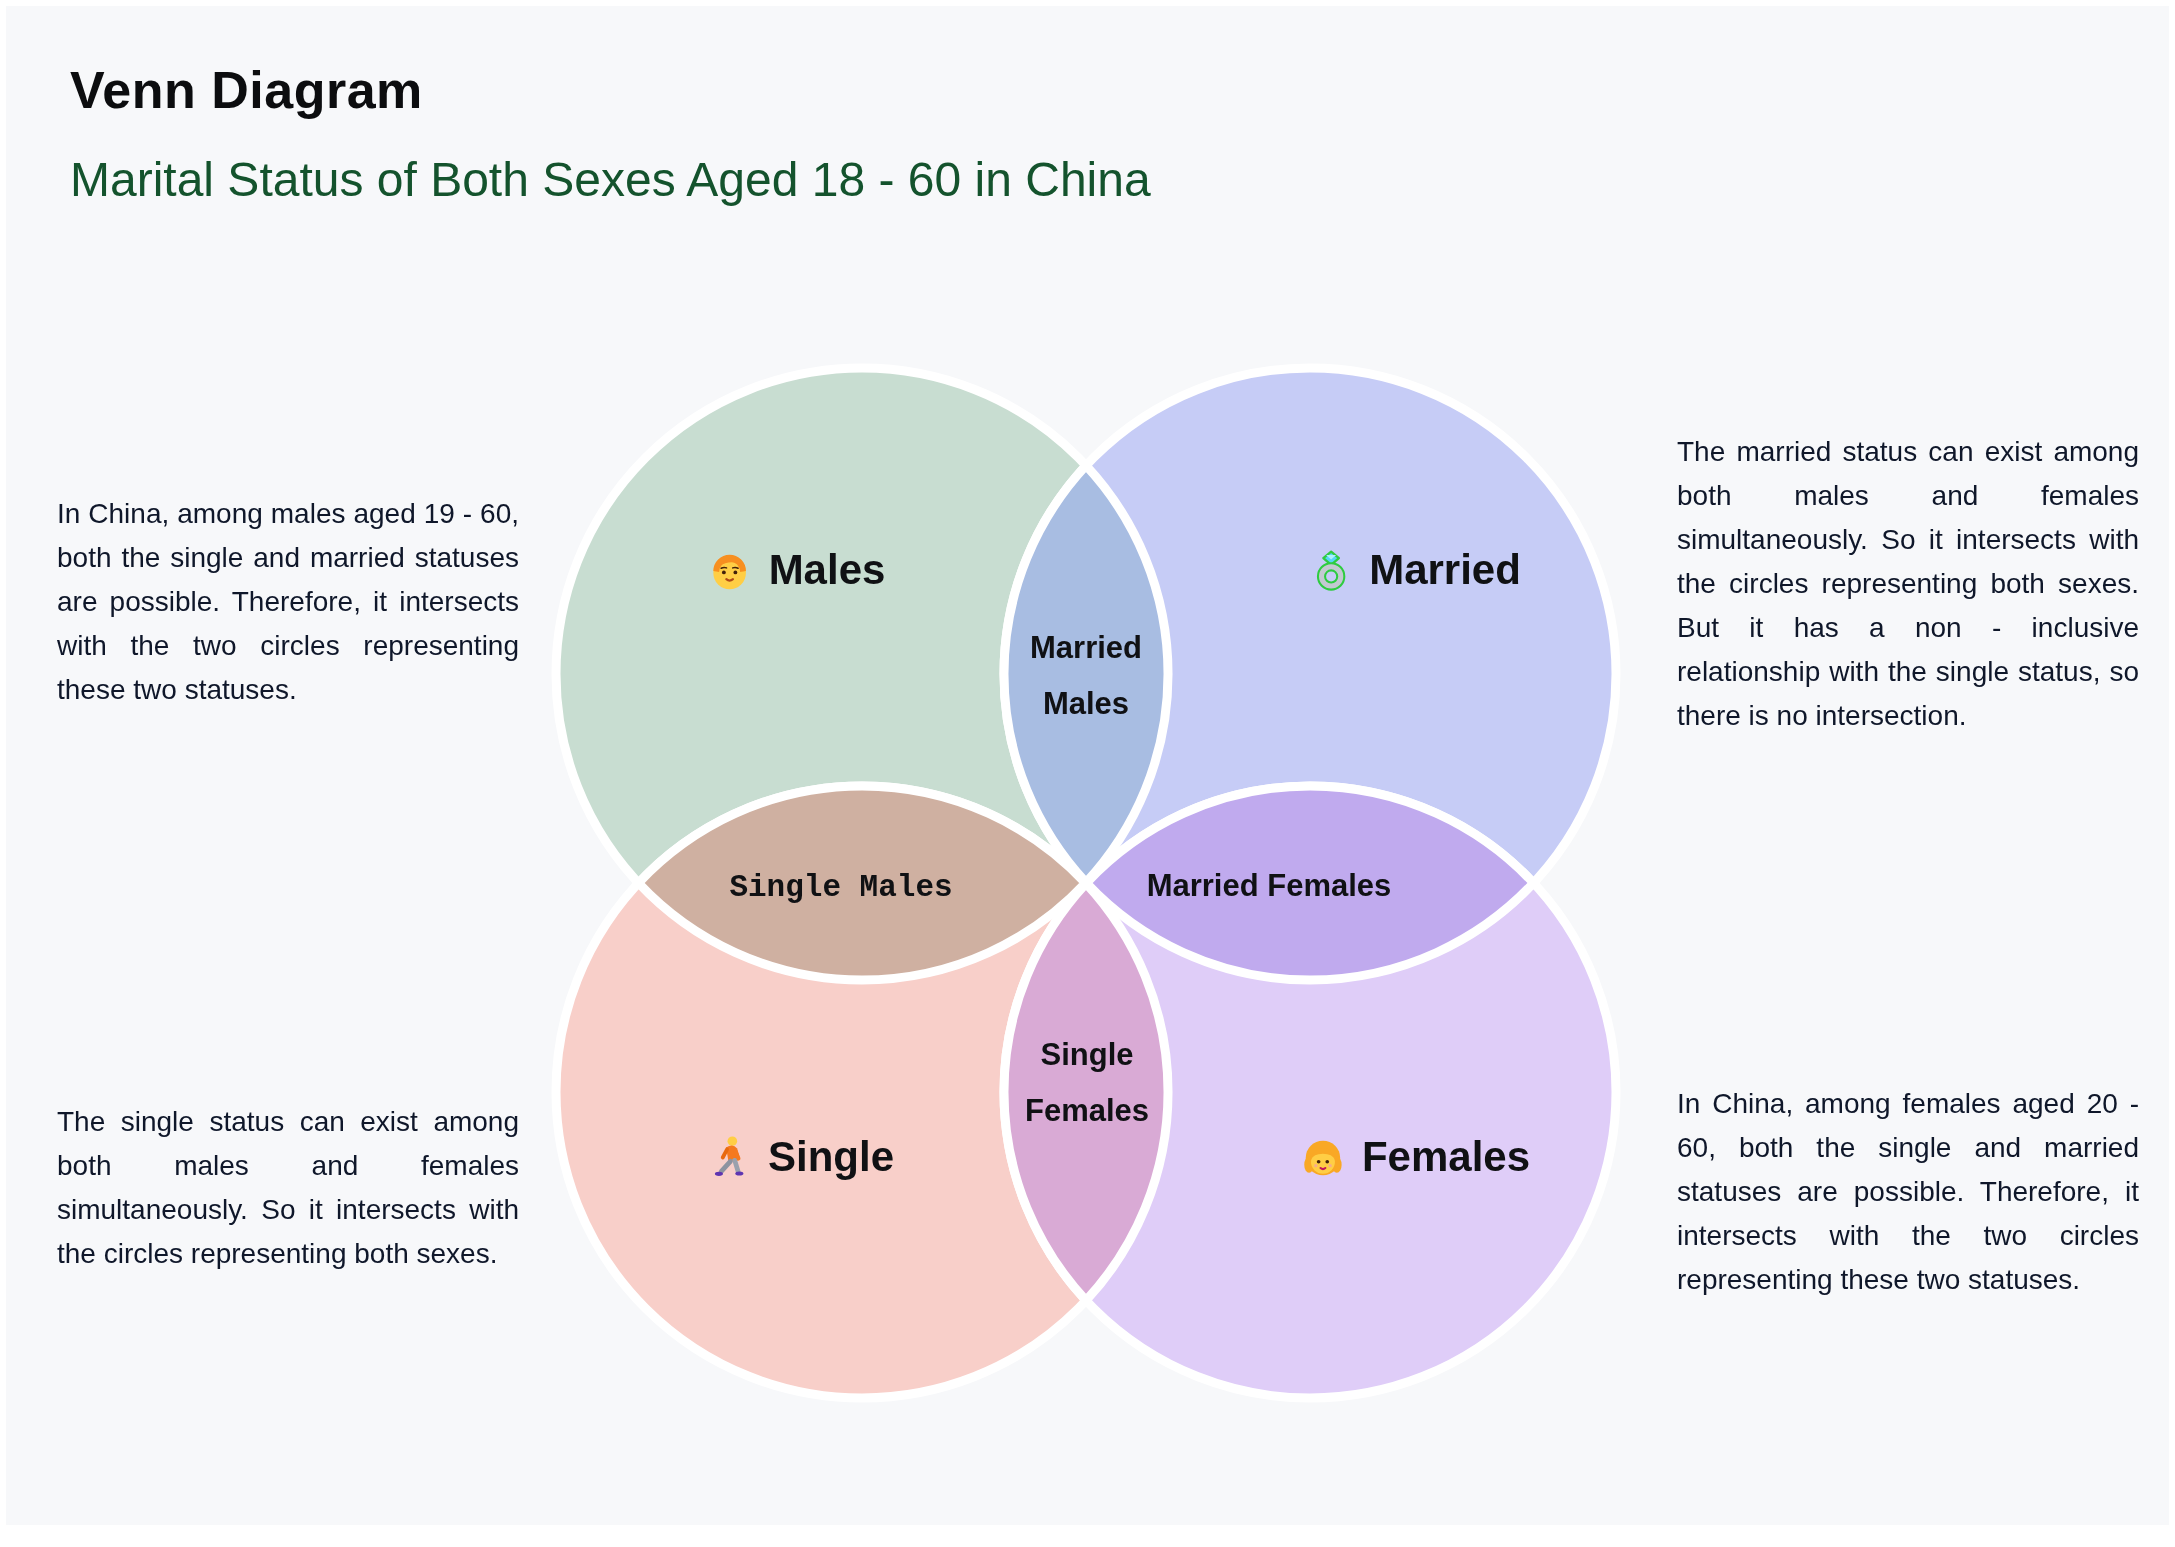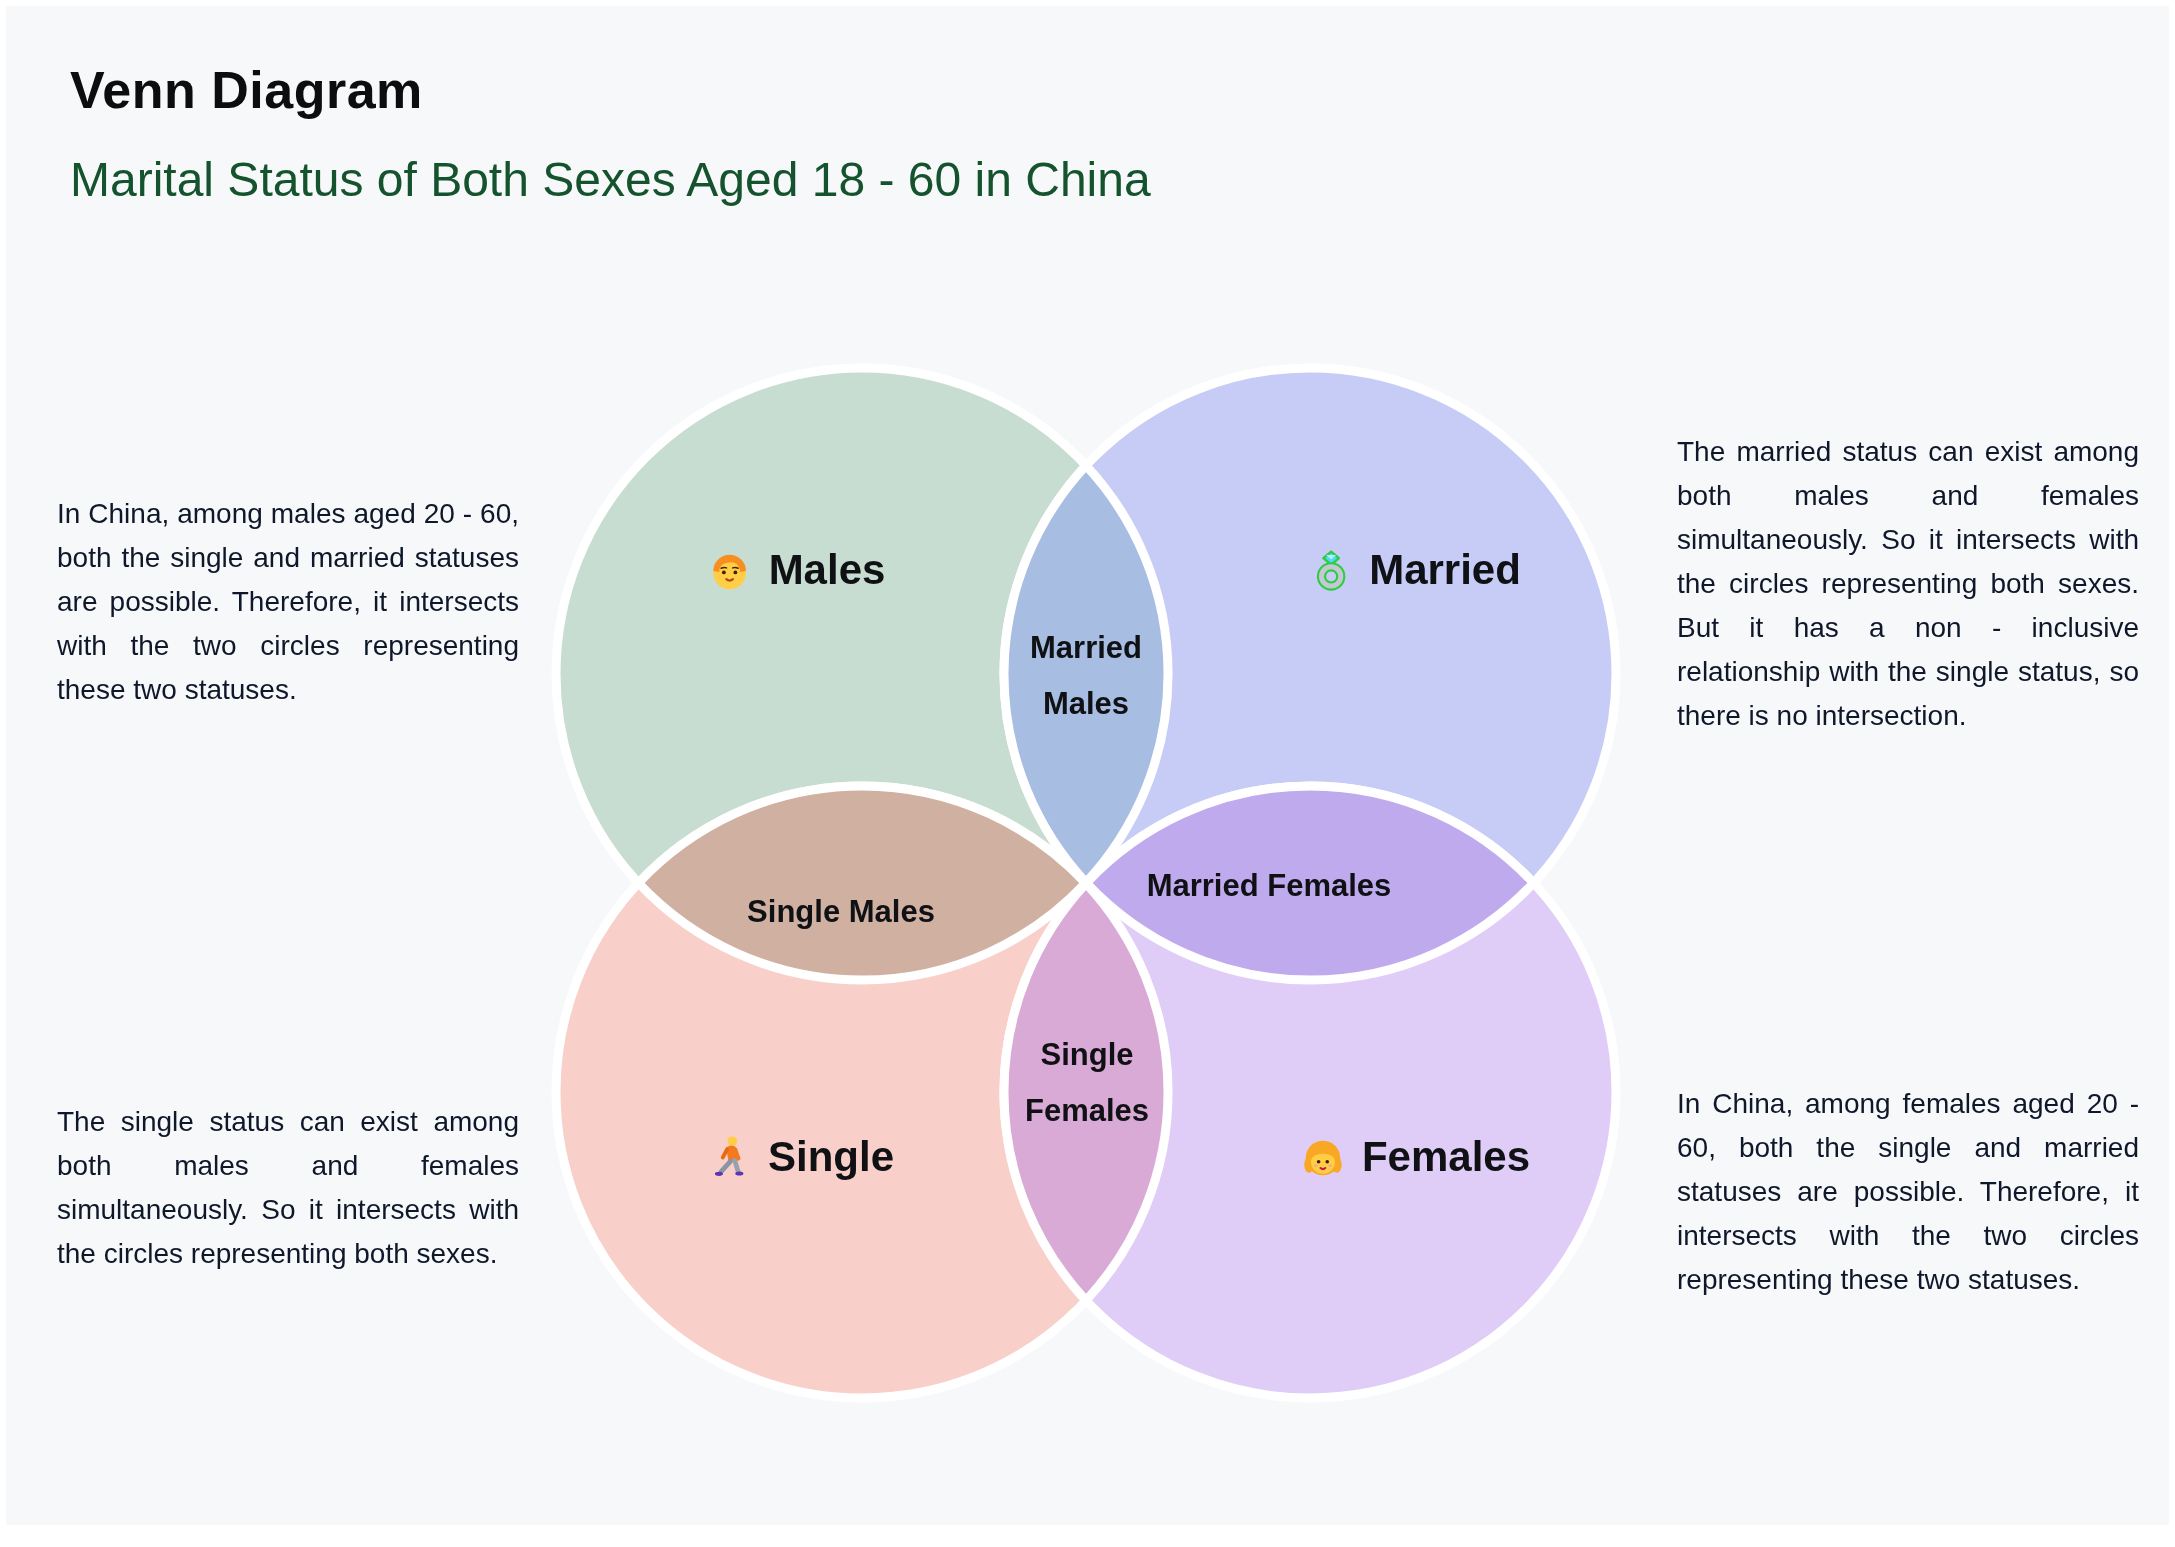--- a/index.html
+++ b/index.html
@@ -75,21 +75,21 @@
   .annotation-married  { left: 1677px; top: 430px; }
   .annotation-single   { left: 57px;  top: 1100px; }
   .annotation-females  { left: 1677px; top: 1082px; }
 
   .males-label    { left: 796px;  top: 570px; }
   .married-label  { left: 1415px; top: 570px; }
   .single-label   { left: 800px;  top: 1157px; }
   .females-label  { left: 1415px; top: 1157px; }
 
   .married-males-label   { left: 1086px; top: 676px; }
-  .single-males-label    { left: 841px;  top: 912px; }
+  .single-males-label    { left: 841px;  top: 888px; font-family: Liberation Mono, monospace; }
   .married-females-label { left: 1269px; top: 886px; }
   .single-females-label  { left: 1087px; top: 1083px; }
 </style>
 </head>
 <body>
 
 <div class="canvas"></div>
 
 <div class="stage">
 
@@ -172,18 +172,18 @@
 
   <div class="lens-label single-males-label">Single Males</div>
 
   <div class="lens-label married-females-label">Married Females</div>
 
   <div class="lens-label single-females-label">
     <div>Single</div>
     <div>Females</div>
   </div>
 
-  <div class="annotation annotation-males">In China, among males aged 20 - 60, both the single and married statuses are possible. Therefore, it intersects with the two circles representing these two statuses.</div>
+  <div class="annotation annotation-males">In China, among males aged 19 - 60, both the single and married statuses are possible. Therefore, it intersects with the two circles representing these two statuses.</div>
   <div class="annotation annotation-married">The married status can exist among both males and females simultaneously. So it intersects with the circles representing both sexes. But it has a non - inclusive relationship with the single status, so there is no intersection.</div>
   <div class="annotation annotation-single">The single status can exist among both males and females simultaneously. So it intersects with the circles representing both sexes.</div>
   <div class="annotation annotation-females">In China, among females aged 20 - 60, both the single and married statuses are possible. Therefore, it intersects with the two circles representing these two statuses.</div>
 
 </div>
 
 </body></html>

